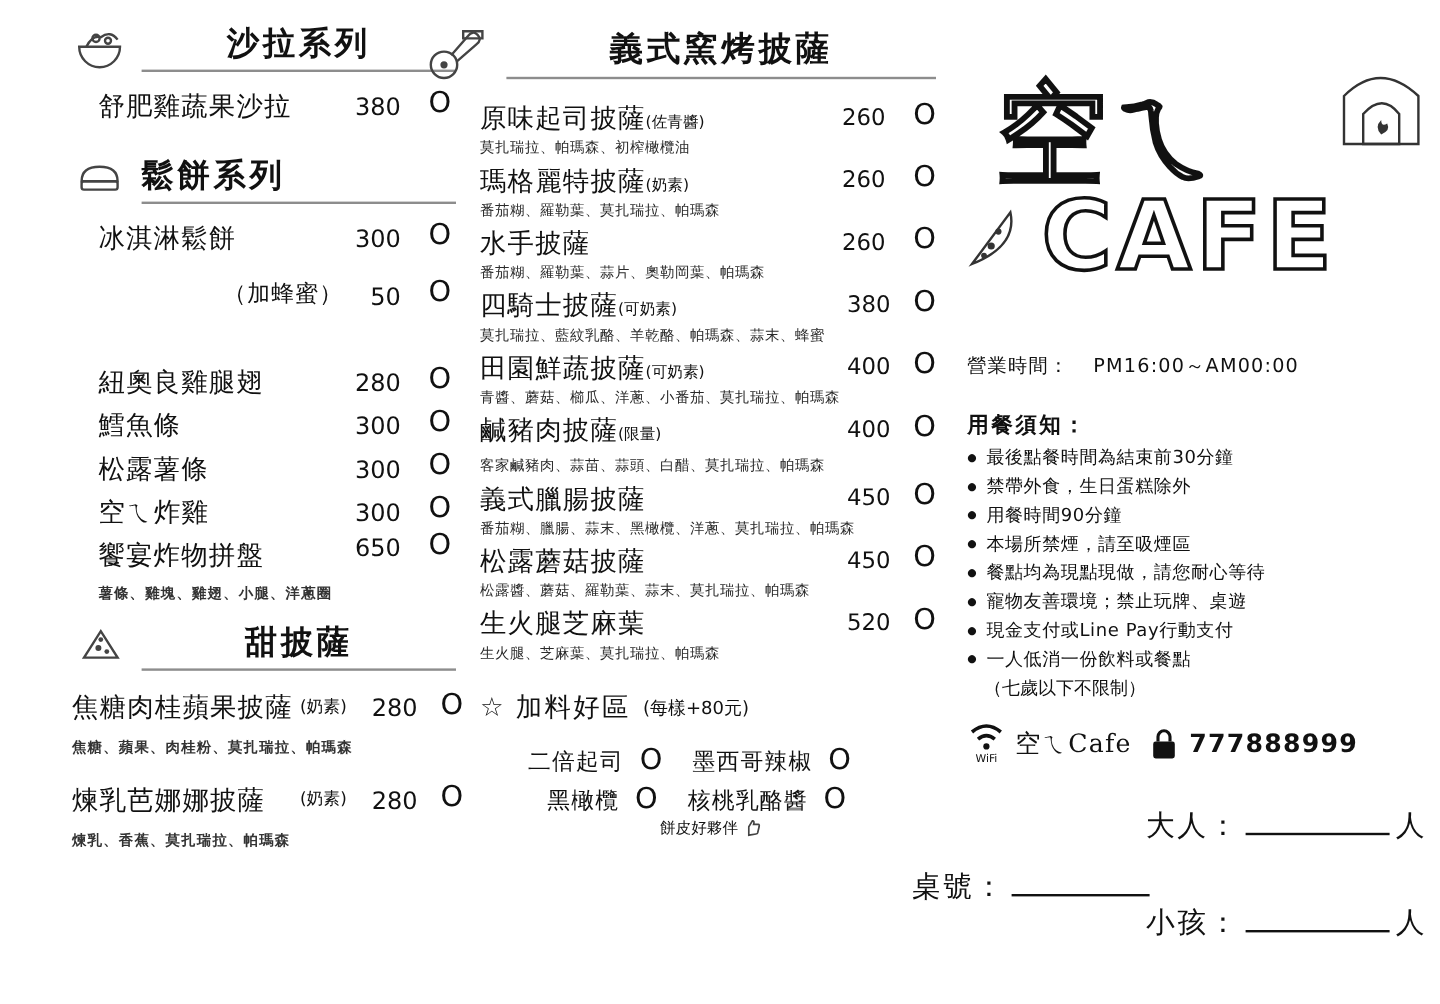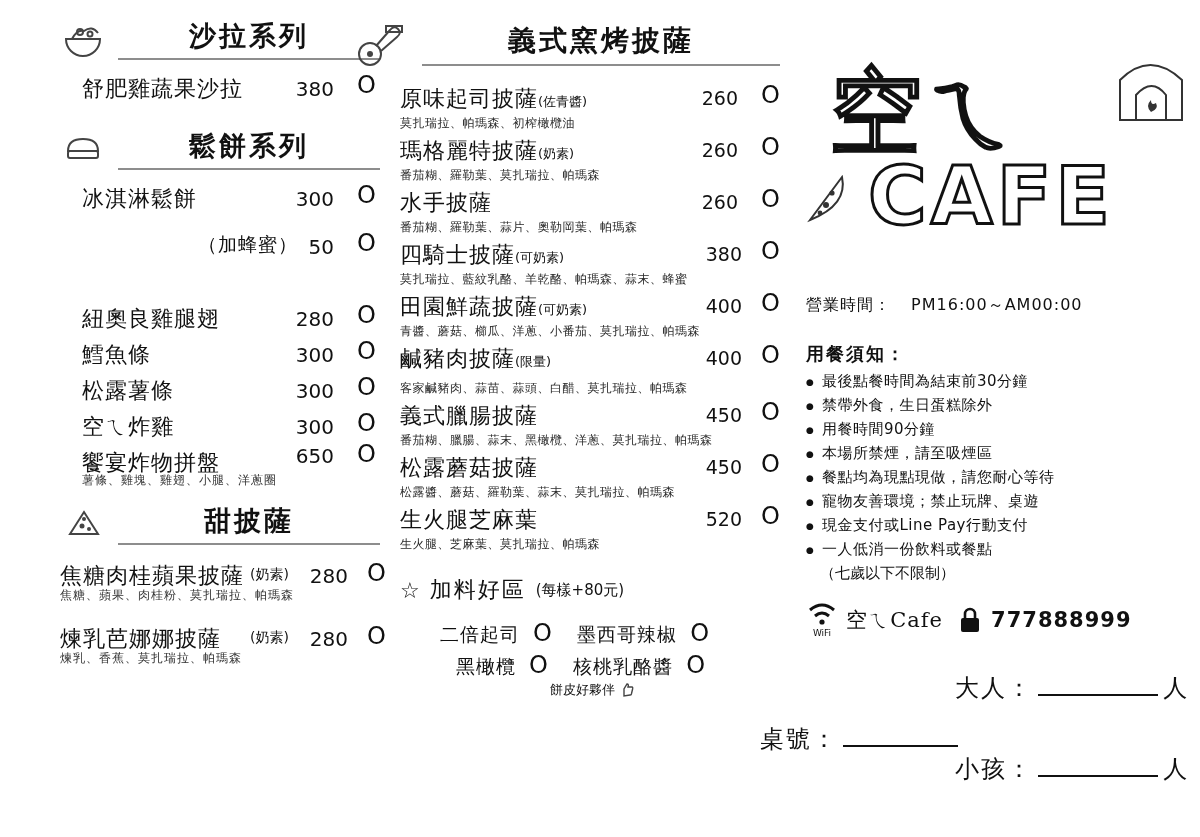--- a/index.html
+++ b/index.html
@@ -24,22 +24,23 @@
   }
   .rule{
     height:2px;background:#8d8d8d;margin-top:4px;
   }
   .icon-box{width:46px;height:40px;display:inline-block;}
   .item-name{
     font-size:22px;font-family:"DejaVu Serif", serif;letter-spacing:1px;
     white-space:nowrap;
   }
   .item-sub{
-    font-size:12px;color:#333;letter-spacing:1px;margin-top:2px;
+    font-size:12px;color:#333;letter-spacing:1px;margin-top:16px;
     font-family:"DejaVu Sans", sans-serif;
+    font-weight:bold;
   }
   .tag{font-size:14px;}
   .price{
     font-size:20px;font-family:"DejaVu Sans", sans-serif;
   }
   .circle{
     font-size:24px;font-family:"DejaVu Sans", sans-serif;
   }
 
   
@@ -114,32 +115,32 @@
 
     <div style="margin-top:18px">
       <div class="sec-head">
         <span class="icon-box">
           <svg width="46" height="40" viewBox="0 0 46 40">
               <path d="M8 22 q0 -12 15 -12 q15 0 15 12 z" fill="none" stroke="#444" stroke-width="2"></path>
               <rect x="8" y="22" width="30" height="7" rx="2" fill="none" stroke="#444" stroke-width="2"></rect>
             </svg>
         </span>
         <div style="flex:1">
-          <div class="sec-title" style="text-align:center">鬆餅系列</div>
+          <div class="sec-title" style="text-align:left">鬆餅系列</div>
           <div class="rule"></div>
         </div>
       </div>
       <div style="height:14px"></div>
       <div class="lrow">
         <span class="item-name">冰淇淋鬆餅</span>
         <span class="price">300</span>
         <span class="circle">O</span>
       </div>
       <div class="lrow" style="margin-top:12px">
-        <span class="item-name" style="left:138px;font-size:19px">（加蜂蜜）</span>
+        <span class="item-name" style="left:126px;font-size:19px">（加蜂蜜）</span>
         <span class="price">50</span>
         <span class="circle">O</span>
       </div>
     </div>
 
     <div style="margin-top:24px">
       <div style="height:12px"></div>
       <div class="lrow">
         <span class="item-name">紐奧良雞腿翅</span>
         <span class="price">280</span>

